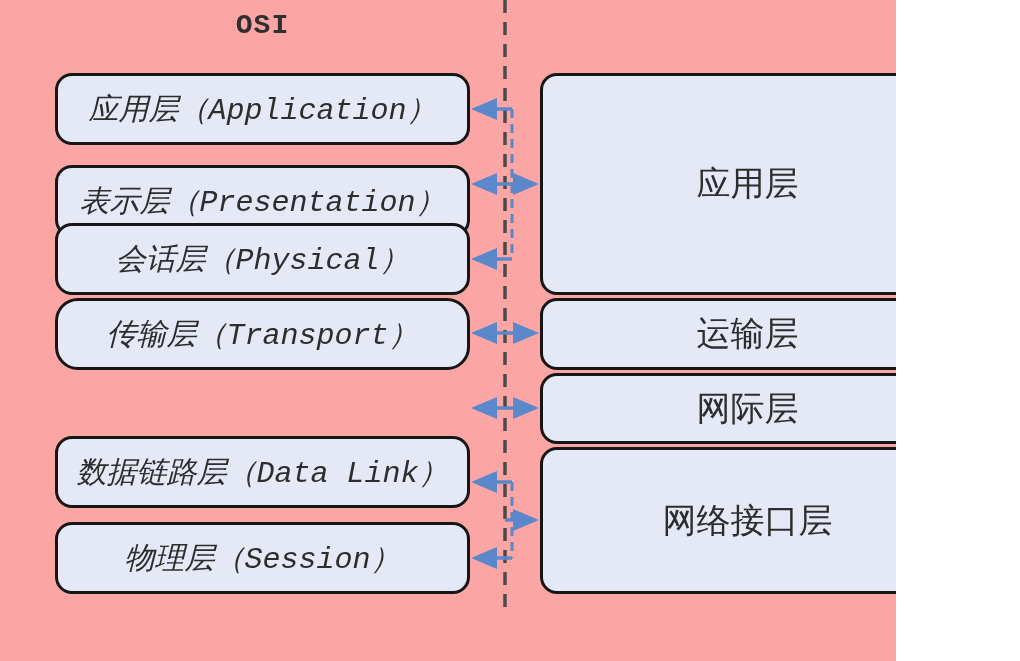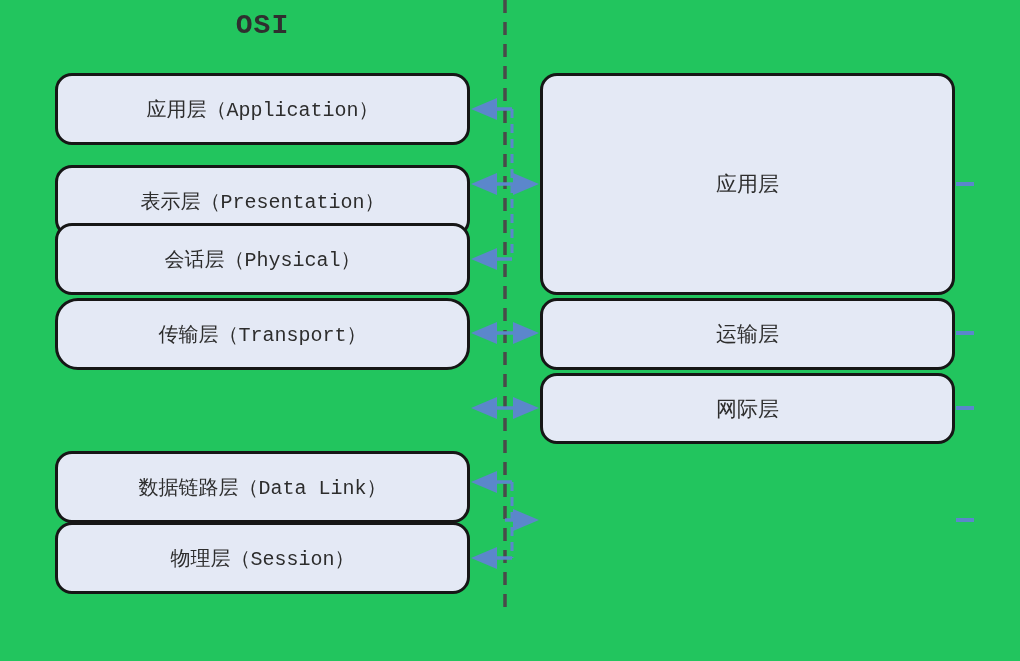--- a/index.html
+++ b/index.html
@@ -1,20 +1,20 @@
 <!DOCTYPE html>
 <html><head>
 <meta charset="utf-8">
 <style>
   html, body { margin: 0; padding: 0; background: #ffffff; }
   .canvas {
     position: relative;
-    width: 1020px;
+    width: 896px;
     height: 661px;
-    background: #22c55e;
+    background: #fca5a5;
     font-family: "Liberation Mono", "DejaVu Sans Mono", "DejaVu Sans", monospace;
     overflow: hidden;
   }
   .col-title {
     position: absolute;
     top: 8px;
     height: 36px;
     line-height: 36px;
     text-align: center;
     font-size: 28px;
@@ -30,29 +30,29 @@
     box-sizing: border-box;
     background: #e4e9f5;
     border: 3.5px solid #161616;
     border-radius: 17px;
     display: flex;
     align-items: center;
     justify-content: center;
     color: #2d2d2d;
     text-align: center;
   }
-  .box.osi   { left: 55px;  width: 415px; font-size: 20px; }
-  .box.tcp   { left: 540px; width: 415px; font-size: 21px; }
+  .box.osi   { left: 55px;  width: 415px; font-size: 30px; font-style: italic; }
+  .box.tcp   { left: 540px; width: 415px; font-size: 34px; }
 
   .osi-r1 { top: 73px;  height: 72px; }
   .osi-r2 { top: 165px; height: 72px; }
   .osi-r3 { top: 223px; height: 72px; }
   .osi-r4 { top: 298px; height: 72px; border-radius: 23px; }
   .osi-r5 { top: 373px; height: 71px; }
-  .osi-r6 { top: 451px; height: 72px; }
+  .osi-r6 { top: 436px; height: 72px; }
   .osi-r7 { top: 522px; height: 72px; }
 
   .tcp-r1 { top: 73px;  height: 222px; }
   .tcp-r2 { top: 298px; height: 72px; }
   .tcp-r3 { top: 373px; height: 71px; }
   .tcp-r4 { top: 447px; height: 147px; }
 
   svg.overlay {
     position: absolute;
     left: 0; top: 0;
@@ -70,20 +70,21 @@
   <div class="box osi osi-r1">应用层（Application）</div>
   <div class="box osi osi-r2">表示层（Presentation）</div>
   <div class="box osi osi-r3">会话层（Physical）</div>
   <div class="box osi osi-r4">传输层（Transport）</div>
   <div class="box osi osi-r6">数据链路层（Data Link）</div>
   <div class="box osi osi-r7">物理层（Session）</div>
 
   <div class="box tcp tcp-r1">应用层</div>
   <div class="box tcp tcp-r2">运输层</div>
   <div class="box tcp tcp-r3">网际层</div>
+  <div class="box tcp tcp-r4">网络接口层</div>
 
   <svg class="overlay" viewBox="0 0 1020 661">
 
     <line x1="505" y1="0" x2="505" y2="612" stroke="#4a4a4a" stroke-width="3.5" stroke-dasharray="13 9"></line>
 
     <line x1="512" y1="109" x2="512" y2="259" stroke="#5b87cb" stroke-width="3" stroke-dasharray="9 6"></line>
     <line x1="512" y1="482" x2="512" y2="558" stroke="#5b87cb" stroke-width="3" stroke-dasharray="9 6"></line>
 
     <g>
       <line x1="494" y1="109" x2="512" y2="109" stroke="#5b87cb" stroke-width="3.5"></line>

